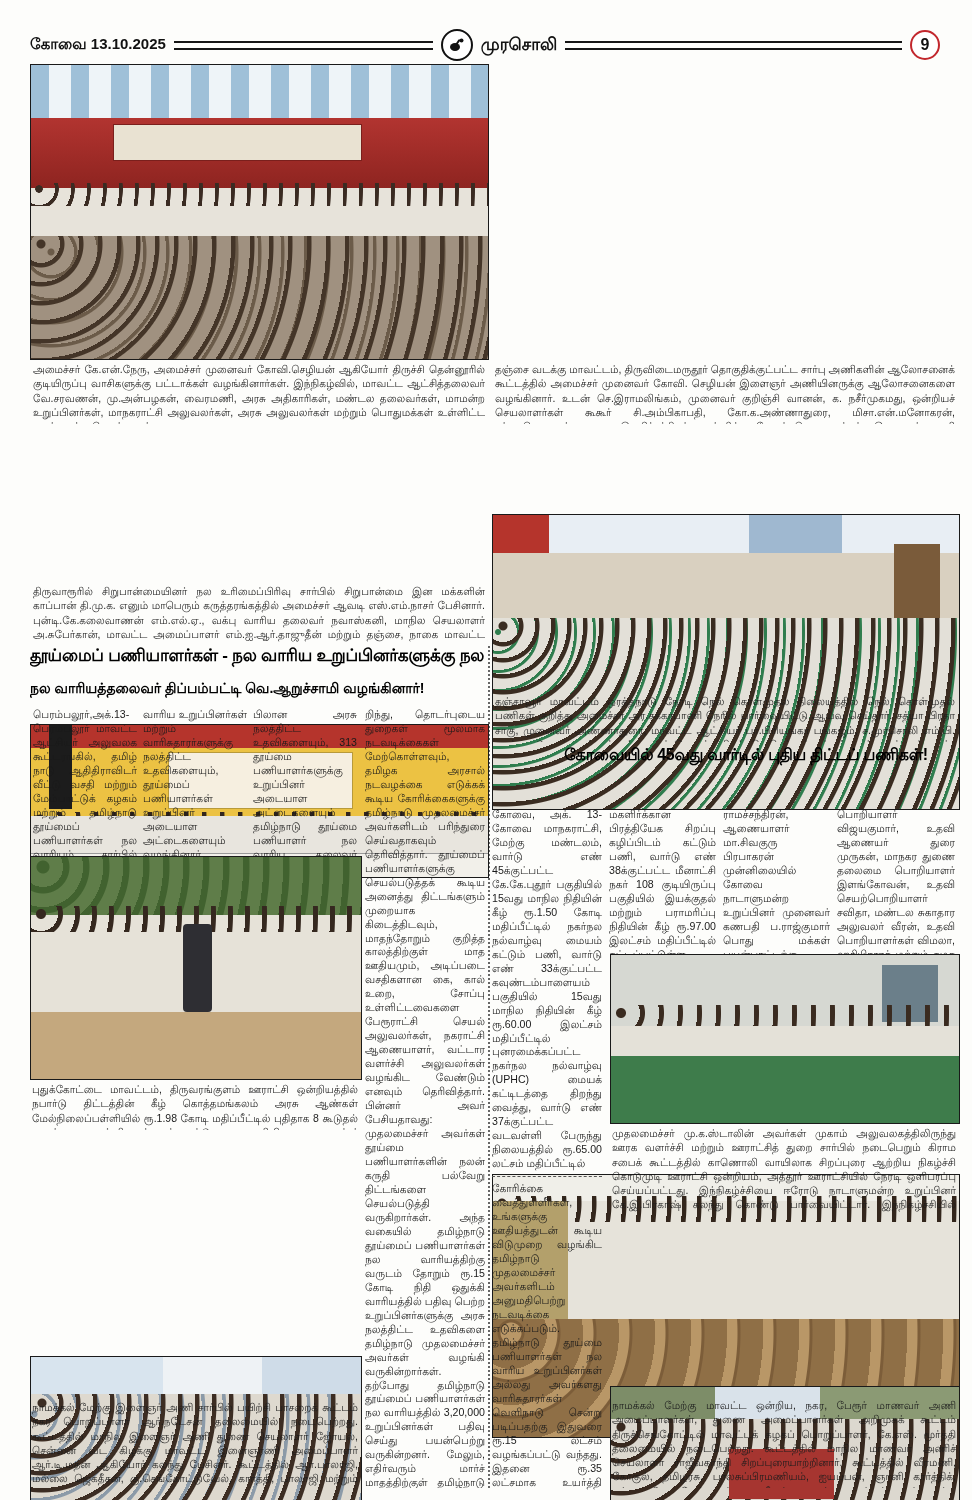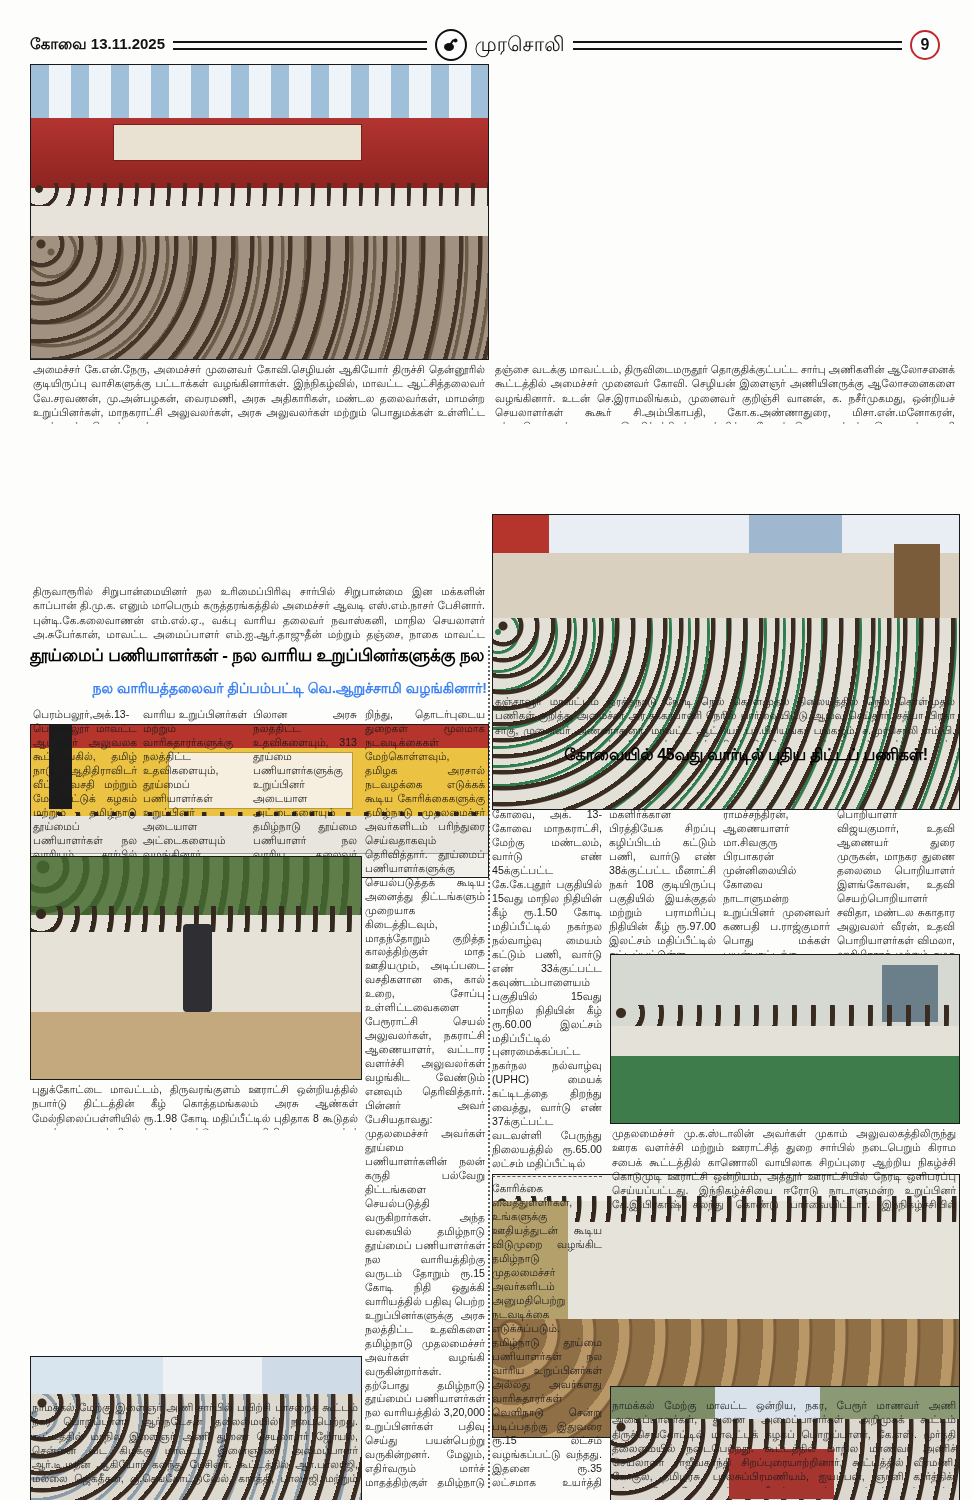--- a/index.html
+++ b/index.html
@@ -4,30 +4,30 @@
 <style>
   html,body{margin:0;padding:0;background:#e8e8e8;}
   #page{position:relative;width:972px;height:1500px;background:#fdfdfb;margin:0 auto;
         font-family:"Liberation Sans","DejaVu Sans",sans-serif;color:#111;overflow:hidden;}
   
   #header{position:absolute;left:30px;right:32px;top:28px;height:34px;display:flex;align-items:center;gap:8px;}
   .hdr-date{font-size:15px;font-weight:700;white-space:nowrap;}
   .hdr-rule{flex:1;height:5px;border-top:2px solid #151515;border-bottom:2px solid #151515;}
   .hdr-logo{width:28px;height:28px;border-radius:50%;border:2px solid #111;display:flex;align-items:center;justify-content:center;background:#fff;}
   .hdr-logo svg{display:block;}
-  .hdr-masthead{font-size:20px;font-weight:400;white-space:nowrap;letter-spacing:0;}
+  .hdr-masthead{font-size:17px;font-weight:700;white-space:nowrap;letter-spacing:0;}
   .hdr-pageno{width:26px;height:26px;border-radius:50%;border:2px solid #c2272d;display:flex;align-items:center;justify-content:center;
               font-size:16px;font-weight:800;color:#111;background:#fff;}
   
   .abs{position:absolute;}
   .photo{position:relative;border:1px solid #1a1a1a;overflow:hidden;background:#cfc8bc;}
   .b{position:absolute;left:0;right:0;}
   .caption{font-size:10.5px;line-height:1.36;text-align:justify;color:#1c1c1c;overflow:hidden;}
   .headline{font-weight:800;text-align:center;white-space:nowrap;overflow:hidden;color:#000;}
-  .subheadline{font-weight:700;text-align:right;white-space:nowrap;overflow:hidden;color:#3b82f6;}
+  .subheadline{font-weight:700;text-align:left;white-space:nowrap;overflow:hidden;color:#000000;}
   .coltext{font-size:10.6px;line-height:1.32;text-align:justify;color:#1a1a1a;overflow:hidden;}
   .dashed-sep{border:none;border-top:1px dashed #555;margin:5px 0;}
   #v-divider{position:absolute;left:488px;top:646px;bottom:12px;width:0;border-left:2px dotted #666;}
   
   .pL1-a{top:0;height:18%;background:repeating-linear-gradient(90deg,#9fc0d8 0 18px,#eef4f8 18px 40px);}
   .pL1-b{top:18%;height:24%;background:linear-gradient(#b23430,#8e2420);}
   .pL1-banner{position:absolute;top:20%;left:18%;width:54%;height:12%;background:#e9e2d2;border:1px solid #7a1f1c;}
   .pL1-c{top:42%;height:16%;background:#e7e3da;}
   .pL1-heads{top:40%;height:8%;background:repeating-radial-gradient(circle at 8px 6px,#3a2b22 0 3.5px,transparent 4px 16px);}
   .pL1-d{top:58%;height:42%;background-color:#a09180;
@@ -71,21 +71,21 @@
   .pR4-crowd{top:18%;height:82%;background-color:#dcd8cf;
              background-image:repeating-radial-gradient(circle at 10px 8px,#38291f 0 4px,transparent 5px 16px);}
   .pR4-table{position:absolute;top:35%;left:34%;width:30%;height:28%;background:#a63530;}
 </style>
 </head>
 <body>
 
 <div id="page">
 
   <div id="header">
-    <span class="hdr-date">கோவை 13.11.2025</span>
+    <span class="hdr-date">கோவை 13.10.2025</span>
     <span class="hdr-rule"></span>
     <span class="hdr-logo">
       <svg width="18" height="18" viewBox="0 0 18 18">
         <ellipse cx="7" cy="11" rx="5" ry="4" fill="#111"></ellipse>
         <rect x="9" y="3" width="2" height="7" rx="1" fill="#111" transform="rotate(35 10 6)"></rect>
         <circle cx="13.5" cy="4.5" r="2" fill="#111"></circle>
       </svg>
     </span>
     <span class="hdr-masthead">முரசொலி</span>
     <span class="hdr-rule" style="flex:1.3"></span>

